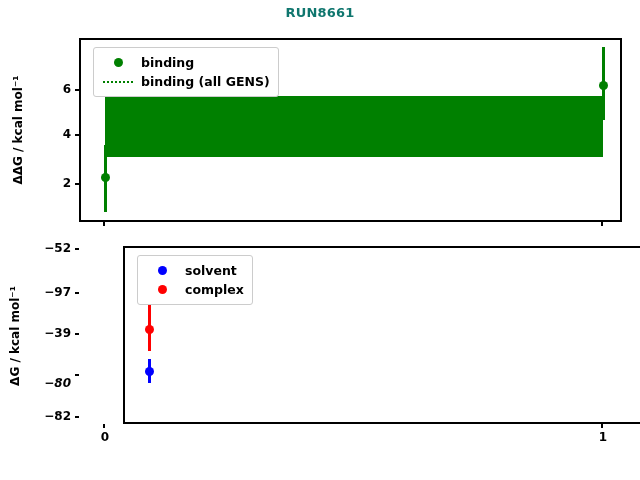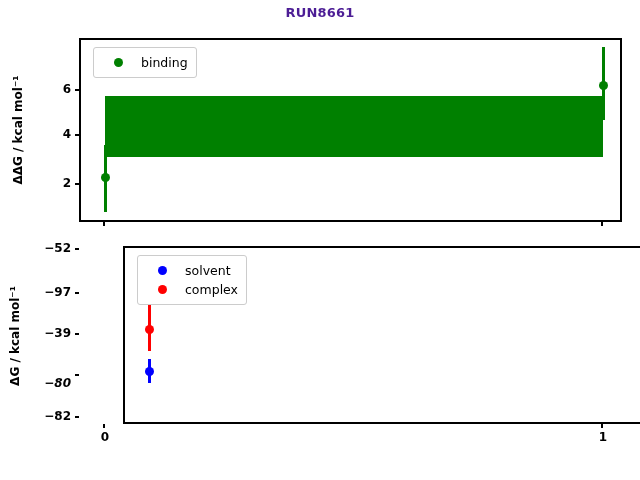--- a/index.html
+++ b/index.html
@@ -24,31 +24,32 @@
 
   
   .fig-title {
     position: absolute;
     left: 0;
     top: 5px;
     width: 640px;
     text-align: center;
     font-size: 13px;
     font-weight: bold;
-    color: #4c1d95;
+    color: #0f766e;
     letter-spacing: 0.2px;
   }
 
   
   .axes {
     position: absolute;
     box-sizing: border-box;
     border: 2px solid #000000;
     background: #ffffff;
     overflow: hidden;
+    font-weight: bold;
   }
   #axes-top {
     left: 79px;
     top: 38px;
     width: 543px;
     height: 184px;
   }
   #axes-bottom {
     left: 79px;
     top: 246px;
@@ -233,20 +234,26 @@
     <div class="errbar c-binding" style="left:522px; top:7px; height:73px;"></div>
     <div class="marker c-binding" style="left:522px; top:45px;"></div>
 
     <div class="legend" id="legend-top">
       <div class="legend-row">
         <span class="legend-key">
           <span class="key-dot c-binding"></span>
         </span>
         <span class="legend-label">binding</span>
       </div>
+      <div class="legend-row">
+        <span class="legend-key">
+          <span class="key-dotline"></span>
+        </span>
+        <span class="legend-label">binding (all GENS)</span>
+      </div>
     </div>
   </div>
 
   <div class="axes" id="axes-bottom">
 
     <div class="errbar c-complex" style="left:24px; top:57px; height:46px;"></div>
     <div class="marker c-complex" style="left:24px; top:81px;"></div>
 
     <div class="errbar c-solvent" style="left:24px; top:111px; height:24px;"></div>
     <div class="marker c-solvent" style="left:24px; top:123px;"></div>

